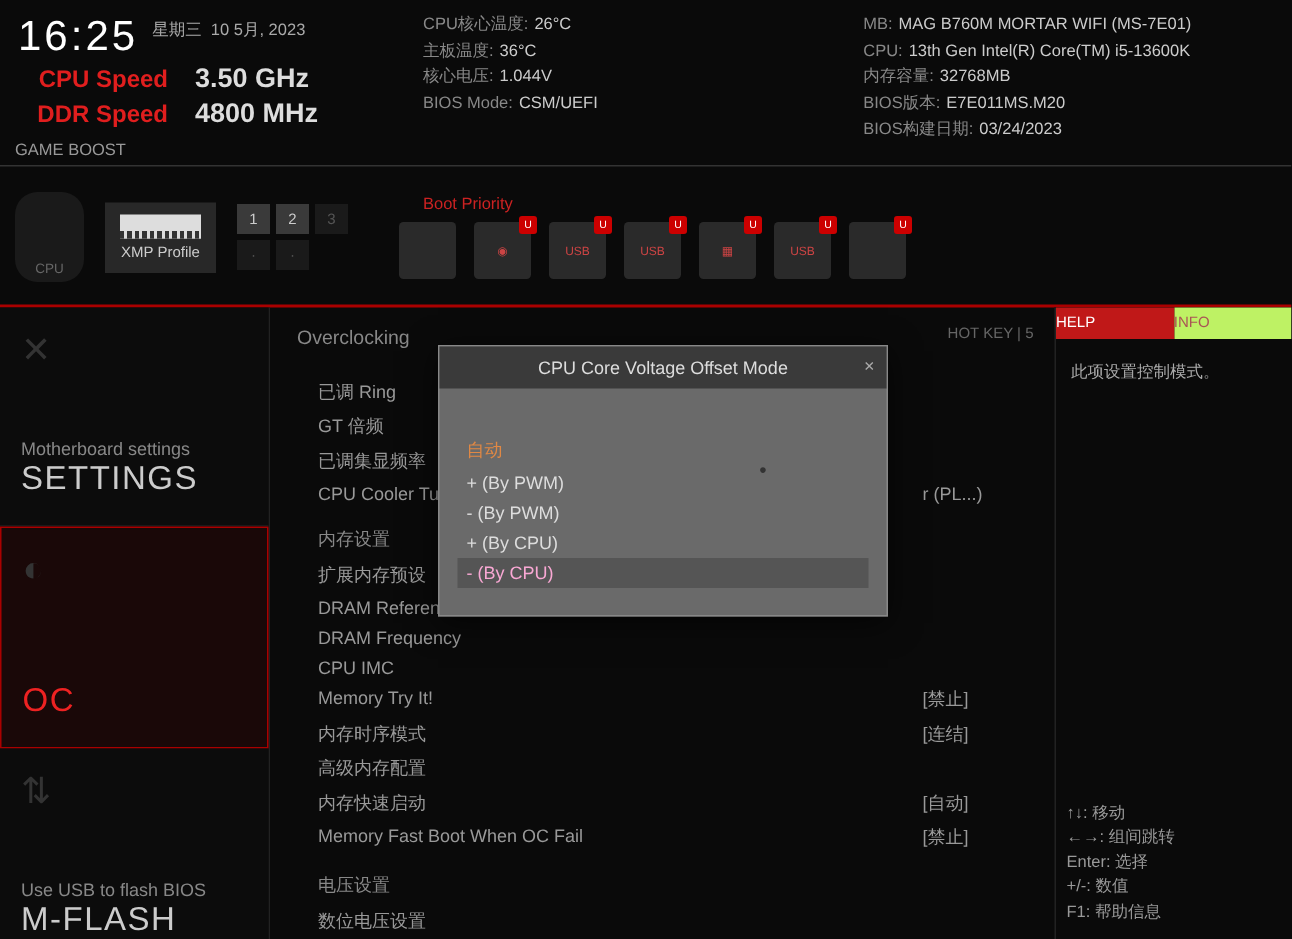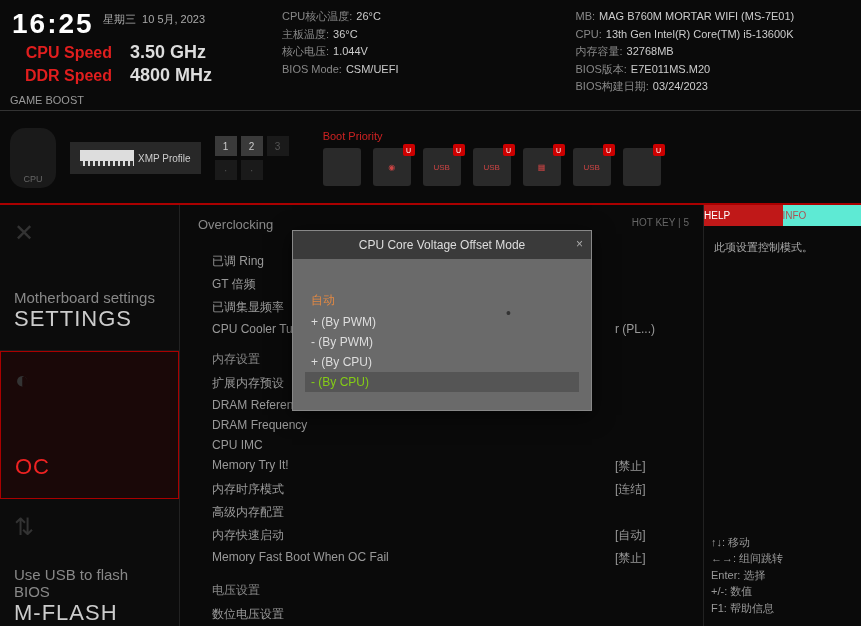--- a/index.html
+++ b/index.html
@@ -12,21 +12,21 @@
     overflow: hidden;
     position: relative;
   }
   .header {
     display: flex;
     padding: 8px 12px;
     gap: 20px;
     height: 90px;
   }
   .clock-block { min-width: 250px; }
-  .clock { font-size: 28px; color: #fff; font-weight: bold; letter-spacing: 2px; display:inline-block;}
+  .clock { font-size: 28px; color: #fff; font-weight: normal; letter-spacing: 2px; display:inline-block;}
   .date-line { font-size: 11px; color: #aaa; display:inline-block; margin-left:6px; vertical-align: top; margin-top:4px;}
   .speed-row { display: flex; gap: 18px; margin-top: 2px; align-items:baseline;}
   .red-label { color: #e01e1e; font-size: 16px; font-weight: bold; min-width:100px; text-align:right;}
   .val { color: #ddd; font-size: 18px; font-weight: bold; }
   .info-col { flex: 1; font-size: 11px; color: #888; line-height: 1.6; }
   .info-col div span:first-child { color: #888; }
   .info-col div span:last-child { color: #ccc; margin-left: 4px; }
   .game-boost {
     color: #999; font-size: 11px; padding: 4px 10px;
     border-bottom: 1px solid #333;
@@ -36,31 +36,31 @@
     gap: 14px; height: 94px; border-bottom: 2px solid #a00;
   }
   .cpu-chip {
     width: 46px; height: 60px; background: #1a1a1a;
     display:flex; align-items:flex-end; justify-content:center; font-size:9px; color:#666;
     padding-bottom:4px;
     border-radius:15px;
   }
   .xmp-box {
     background: #282828; padding: 8px 10px;
-    display:flex; flex-direction:row; align-items:center; gap:4px;
+    display:flex; flex-direction:column; align-items:center; gap:4px;
   }
   .ram-icon { width: 54px; height: 16px; background:#ddd; display:flex; align-items:flex-end;}
   .ram-icon::after{content:""; display:block;width:100%;height:5px;background:repeating-linear-gradient(90deg,#333 0 3px,#ddd 3px 5px);}
   .xmp-label { font-size: 10px; color: #ccc; }
   .profile-nums { display:flex; gap:4px; }
   .pnum { width:22px; height:20px; background:#3a3a3a; color:#ccc; display:flex;align-items:center;justify-content:center; font-size:10px;}
   .pnum.dim { background:#1a1a1a; color:#555; }
   .prow2 { display:flex; gap:4px; margin-top:4px;}
   .boot-area { margin-left: 20px; }
-  .boot-title { color: #c22; font-size: 11px; margin-bottom: 6px; }
+  .boot-title { color: #c22; font-size: 11px; margin-bottom: 6px; margin-left: 16px; }
   .boot-icons { display:flex; gap:12px; }
   .boot-icon {
     width:38px; height:38px; background:#2a2a2a; position:relative;
     border-radius:3px; display:flex;align-items:center;justify-content:center;
     font-size:8px; color:#c44;
   }
   .boot-icon .badge {
     position:absolute; top:-4px; right:-4px; width:12px;height:12px;
     background:#c00; border-radius:2px; font-size:7px; color:#fff;
     display:flex;align-items:center;justify-content:center;
@@ -68,21 +68,21 @@
   .body-row { display:flex; height: 440px; }
   .leftnav {
     width: 180px; display:flex; flex-direction:column;
     border-right: 1px solid #222;
   }
   .nav-item {
     flex:1; padding: 18px 14px; border-bottom:1px solid #1a1a1a;
     display:flex; flex-direction:column; justify-content:flex-end;
     position:relative; background:#0c0c0c;
   }
-  .nav-item .sub { font-size:15px; color:#888; }
+  .nav-item .sub { font-size:12px; color:#888; }
   .nav-item .main { font-size:22px; color:#ccc; font-weight:400; letter-spacing:1px;}
   .nav-item.active { background:#1a0808; border:1px solid #a00;}
   .nav-item.active .main { color:#e22; }
   .nav-icon { position:absolute; top:14px; left:14px; font-size:24px; color:#333;}
   .center {
     flex:1; padding: 12px 18px; position:relative; overflow:hidden;
   }
   .oc-title { color:#888; font-size:13px; margin-bottom:18px;}
   .hotkey { position:absolute; top:12px; right:14px; font-size:10px; color:#666;}
   .setting-list { font-size:12px; }
@@ -92,38 +92,38 @@
   .setting-row .v2 { width:70px; color:#999; }
   .section-hdr { color:#888; margin: 12px 0 4px 0; font-size:12px;}
   .indent { padding-left: 14px; }
   .rightpanel {
     width: 158px; background:#0a0a0a; border-left:1px solid #222;
     padding: 0; font-size:11px;
   }
   .rtabs { display:flex; }
   .rtab { flex:1; text-align:left; padding:5px 0; font-size:10px;}
   .rtab.help { background:#c01818; color:#fff; }
-  .rtab.info { background:#5eead4; color:#a55; }
+  .rtab.info { background:#bef264; color:#a55; }
   .rdesc { padding:14px 10px; color:#aaa; font-size:11px;}
   .rfoot { position:absolute; bottom:10px; right:10px; width:140px; font-size:11px; color:#999; line-height:1.5;}
   
   .modal {
     position:absolute; left:292px; top:230px; width:300px;
     background:#6a6a6a; border:1px solid #888; z-index:10;
     box-shadow: 0 4px 20px rgba(0,0,0,0.6);
   }
   .modal-title {
     background:#3a3a3a; color:#ddd; font-size:12px; text-align:center;
     padding:7px 0; position:relative;
   }
   .modal-close { position:absolute; right:8px; top:6px; color:#aaa; font-size:12px; cursor:pointer;}
   .modal-body { padding: 30px 12px 18px 12px;}
   .opt { padding:3px 6px; color:#ddd; font-size:12px;}
   .opt.auto { color:#e08844; }
-  .opt.sel { background:#555; color:#84cc16;}
+  .opt.sel { background:#555; color:#f9a8d4;}
   .dot { position:absolute; right:80px; top:74px; color:#333; font-size:14px;}
 </style>
 </head>
 <body>
 
 <div class="header">
   <div class="clock-block">
     <span class="clock">16:25</span>
     <span class="date-line">
       <span>星期三</span>&nbsp;

